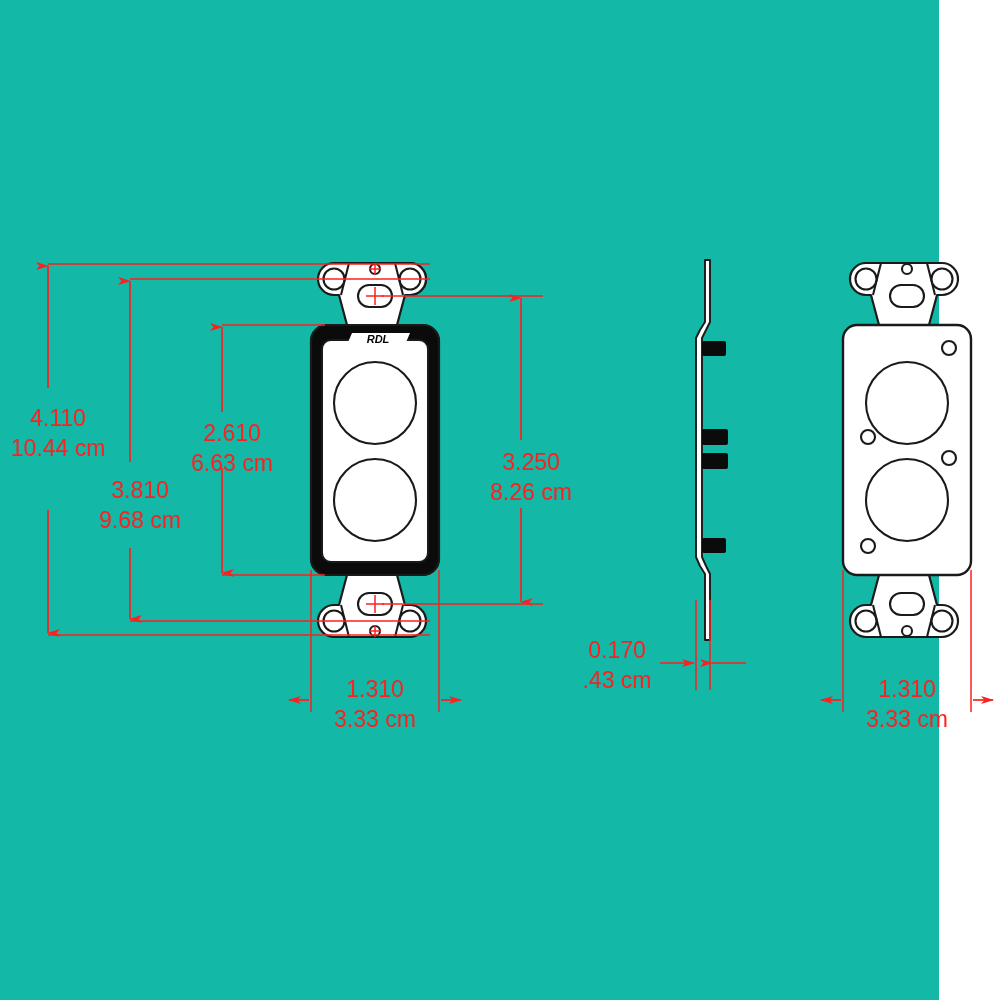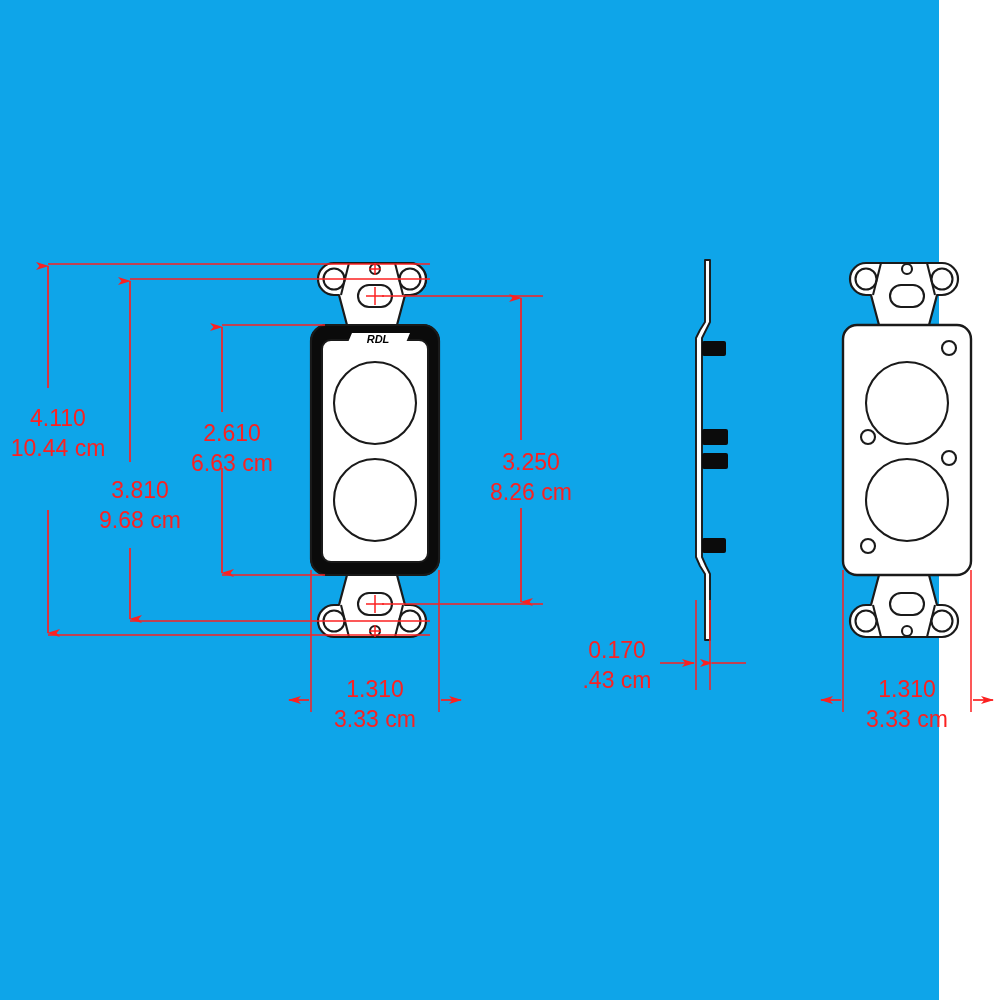--- a/index.html
+++ b/index.html
@@ -10,21 +10,21 @@
   body {
     width: 1000px;
     height: 1000px;
     font-family: "Liberation Sans", sans-serif;
     overflow: hidden;
   }
   #drawing-root {
     position: relative;
     width: 939px;
     height: 1000px;
-    background: #0ea5e9;
+    background: #14b8a6;
   }
   #drawing-svg {
     position: absolute;
     top: 0;
     left: 0;
     width: 1000px;
     height: 1000px;
     display: block;
   }
   .dim-text {

